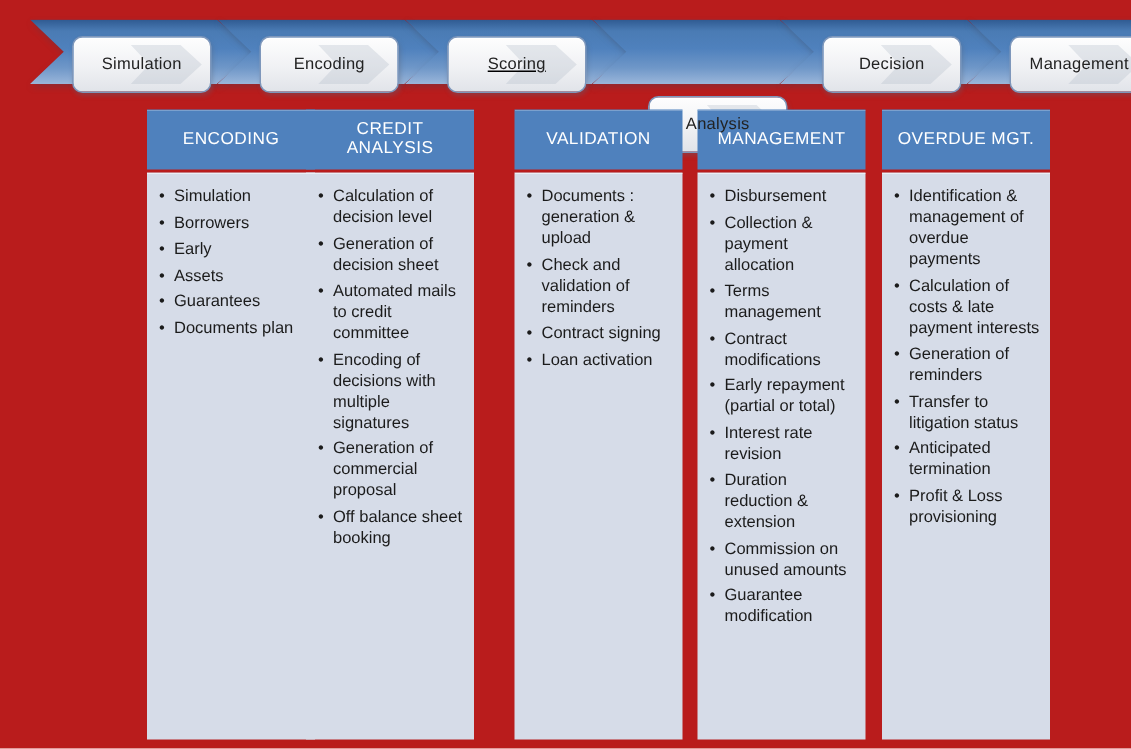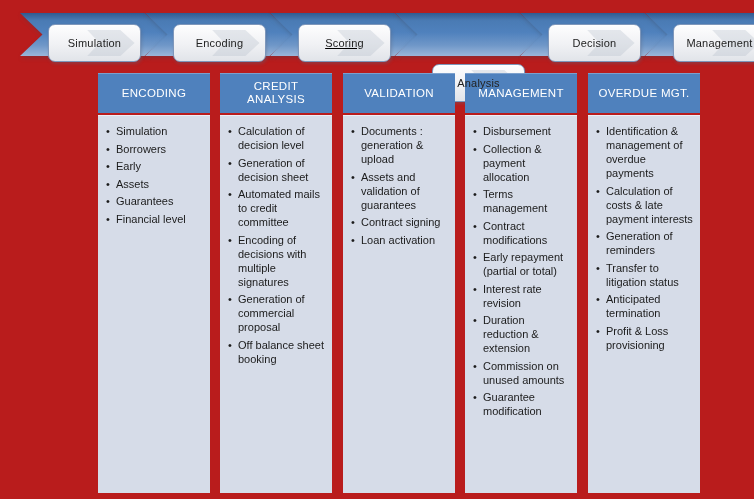--- a/index.html
+++ b/index.html
@@ -83,25 +83,25 @@
         <div class="col-header">
           <span>ENCODING</span>
         </div>
         <div class="col-body">
           <ul>
             <li>Simulation</li>
             <li>Borrowers</li>
             <li>Early</li>
             <li>Assets</li>
             <li>Guarantees</li>
-            <li>Financial level</li>
+            <li>Documents plan</li>
           </ul>
         </div>
       </div>
-      <div class="col" style="left: 220px;">
+      <div class="col" style="left: 204px;">
         <div class="col-header">
           <span>CREDIT ANALYSIS</span>
         </div>
         <div class="col-body">
           <ul>
             <li>Calculation of decision level</li>
             <li>Generation of decision sheet</li>
             <li>Automated mails to credit committee</li>
             <li>Encoding of decisions with multiple signatures</li>
             <li>Generation of commercial proposal</li>
@@ -109,21 +109,21 @@
           </ul>
         </div>
       </div>
       <div class="col" style="left: 343px;">
         <div class="col-header">
           <span>VALIDATION</span>
         </div>
         <div class="col-body">
           <ul>
             <li>Documents : generation &amp; upload</li>
-            <li>Assets and validation of guarantees</li>
+            <li>Check and validation of reminders</li>
             <li>Contract signing</li>
             <li>Loan activation</li>
           </ul>
         </div>
       </div>
       <div class="col" style="left: 465px;">
         <div class="col-header">
           <span>MANAGEMENT</span>
         </div>
         <div class="col-body">

